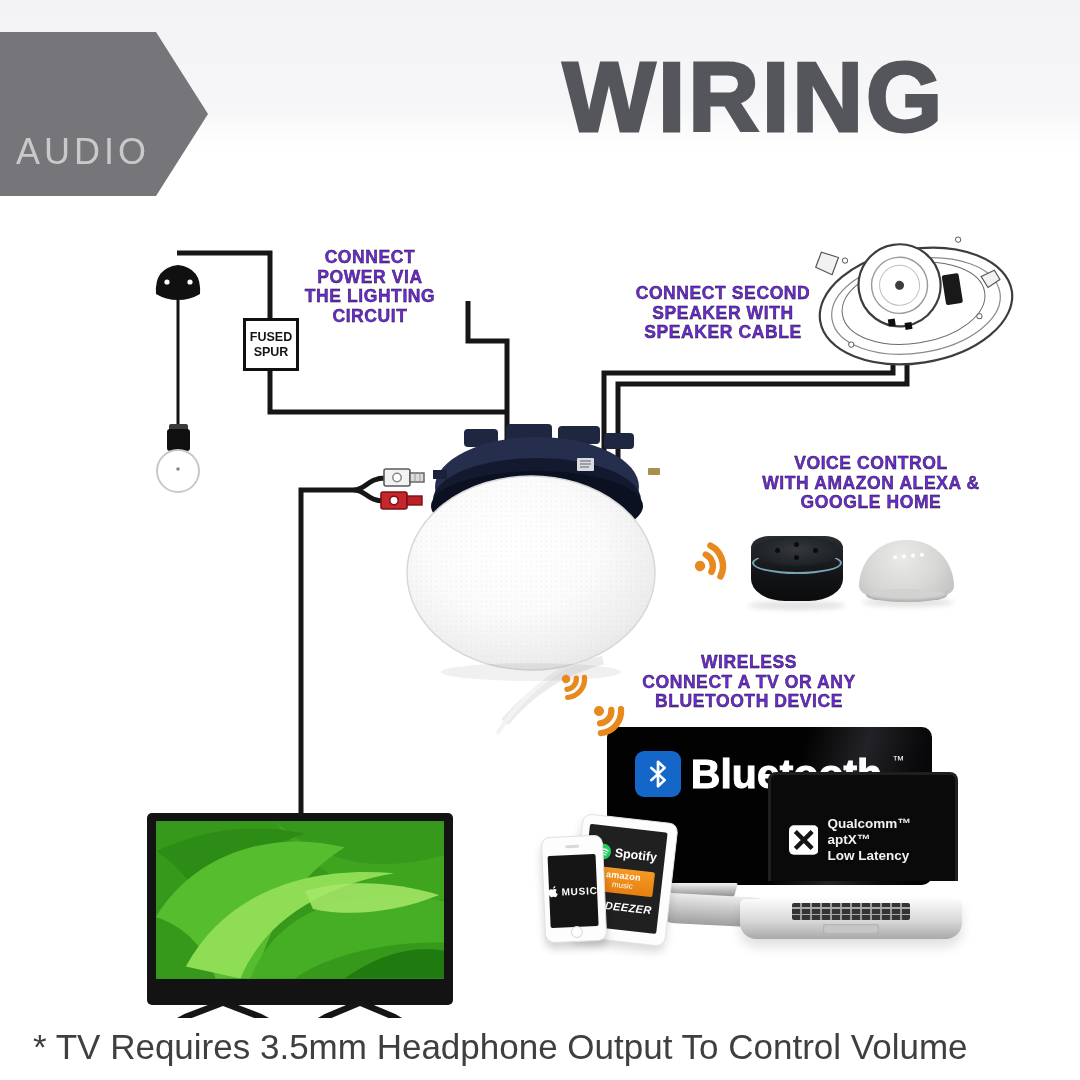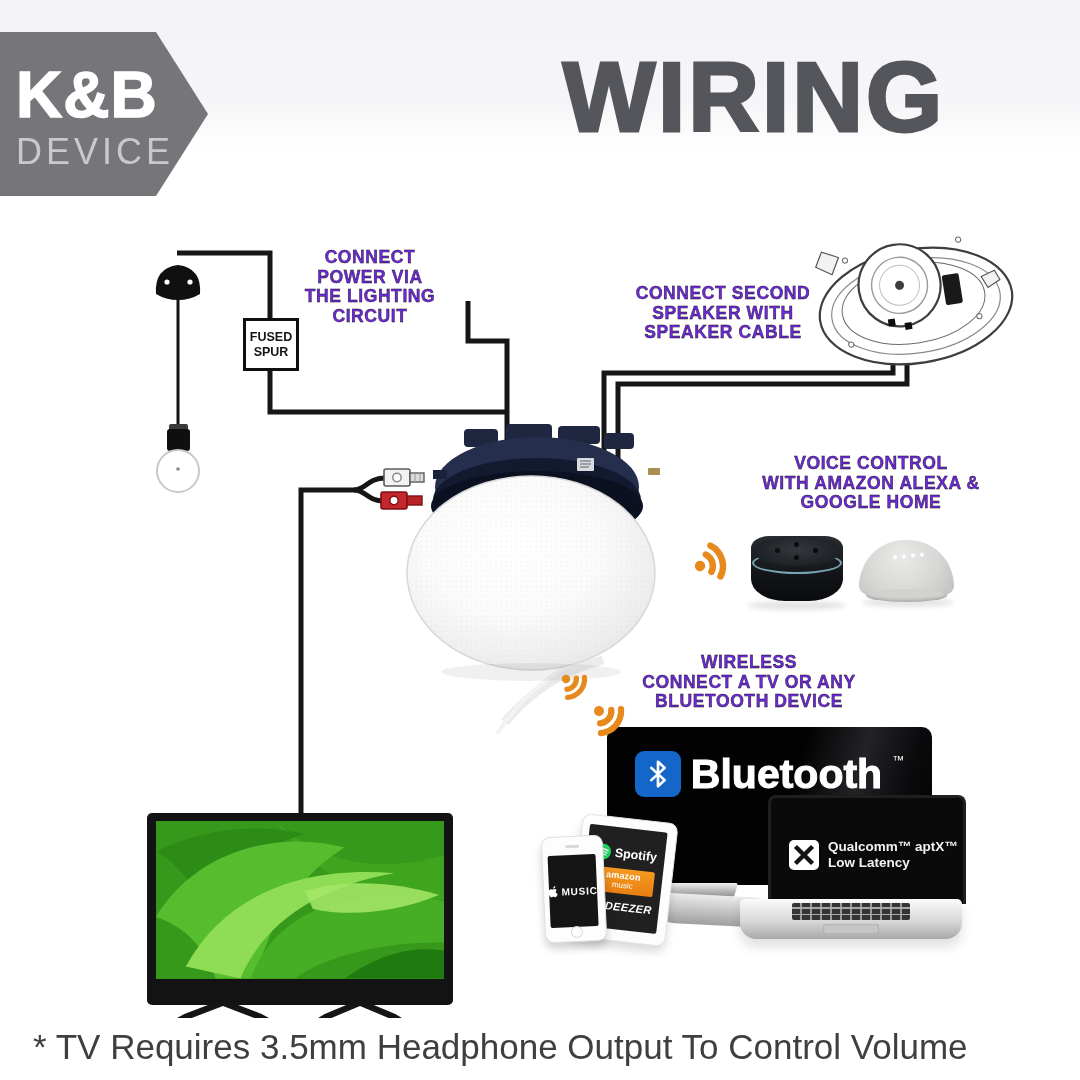--- a/index.html
+++ b/index.html
@@ -73,22 +73,22 @@
   .iphone{left:543px;top:836px;width:60px;height:104px;background:#fdfdfd;border:1px solid #e0e0e0;
           border-radius:9px;transform:rotate(-2.5deg);box-shadow:0 6px 9px rgba(0,0,0,.18);}
   .iphone-ear{position:absolute;left:50%;top:8px;width:14px;height:3px;margin-left:-7px;
           border-radius:2px;background:#d9d9d9;}
   .iphone-screen{position:absolute;left:5px;top:18px;width:48px;height:72px;background:#151515;
           border-radius:2px;display:flex;align-items:center;justify-content:center;gap:3px;}
   .music-word{font-size:10px;font-weight:700;color:#fff;letter-spacing:.8px;}
   .iphone-home{position:absolute;left:50%;bottom:3px;width:10px;height:10px;margin-left:-5px;
           border-radius:50%;border:1.5px solid #d9d9d9;}
   
-  .laptop-screen{left:768px;top:795px;width:184px;height:106px;background:#0a0a0a;
-          border:3px solid #1f1f1f;border-bottom:none;border-radius:8px 8px 0 0;padding-left:8px;}
+  .laptop-screen{left:768px;top:772px;width:184px;height:106px;background:#0a0a0a;
+          border:3px solid #1f1f1f;border-bottom:none;border-radius:8px 8px 0 0;}
   .aptx-row{position:absolute;left:18px;top:41px;display:flex;align-items:center;gap:9px;}
   .laptop-text{color:#f2f2f2;font-size:13.5px;font-weight:700;line-height:16px;}
   .laptop-deck{left:740px;top:899px;width:222px;height:40px;border-radius:5px 5px 16px 16px;
           background:linear-gradient(180deg,#fbfbfb,#d8d8d8 55%,#a9a9a9);box-shadow:0 8px 12px rgba(0,0,0,.12);}
   .keys{position:absolute;left:52px;top:4px;width:118px;height:17px;border-radius:2px;
           background:repeating-linear-gradient(0deg,transparent 0 5px,#aaaaaa 5px 6.5px),
                      repeating-linear-gradient(90deg,#343434 0 8px,#9a9a9a 8px 10px);}
   .trackpad{position:absolute;left:83px;top:25px;width:56px;height:10px;border-radius:3px;
           background:#c6c6c6;box-shadow:inset 0 0 2px rgba(0,0,0,.3);}
   
@@ -112,22 +112,21 @@
   
   .footnote{position:absolute;left:33px;top:1027px;font-size:35px;font-weight:400;color:#3f3f3f;z-index:4;}
 </style>
 </head>
 <body>
 
 <div class="stage">
   <div class="top-band"></div>
 
   <div class="logo-badge">
-    <div class="logo-k">K&amp;B</div>
-    <div class="logo-audio">DEVICE</div>
+    <div class="logo-audio">AUDIO</div>
   </div>
 
   <div class="page-title">WIRING</div>
 
   <div class="dev tv-bt">
     <div class="bt-row">
       <div class="bt-badge">
         <svg width="20" height="32" viewBox="0 0 18 28">
             <path d="M3 8.5 L15 19.5 L9 25 L9 3 L15 8.5 L3 19.5" fill="none" stroke="#ffffff" stroke-width="2.4" stroke-linejoin="round" stroke-linecap="round"></path>
           </svg>

